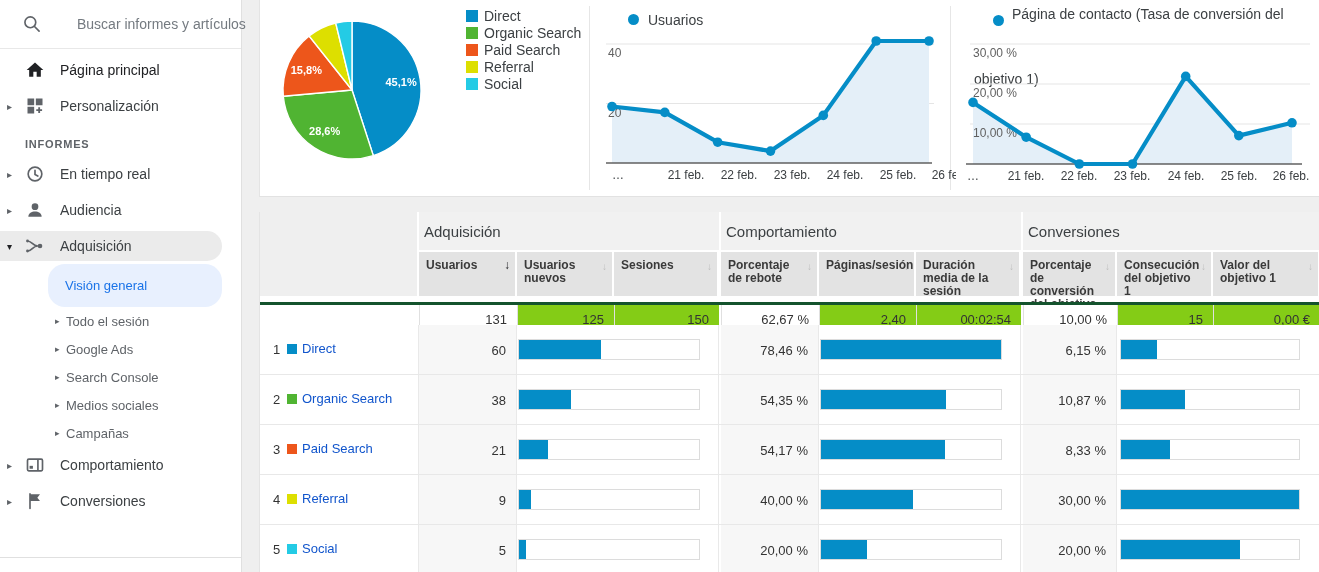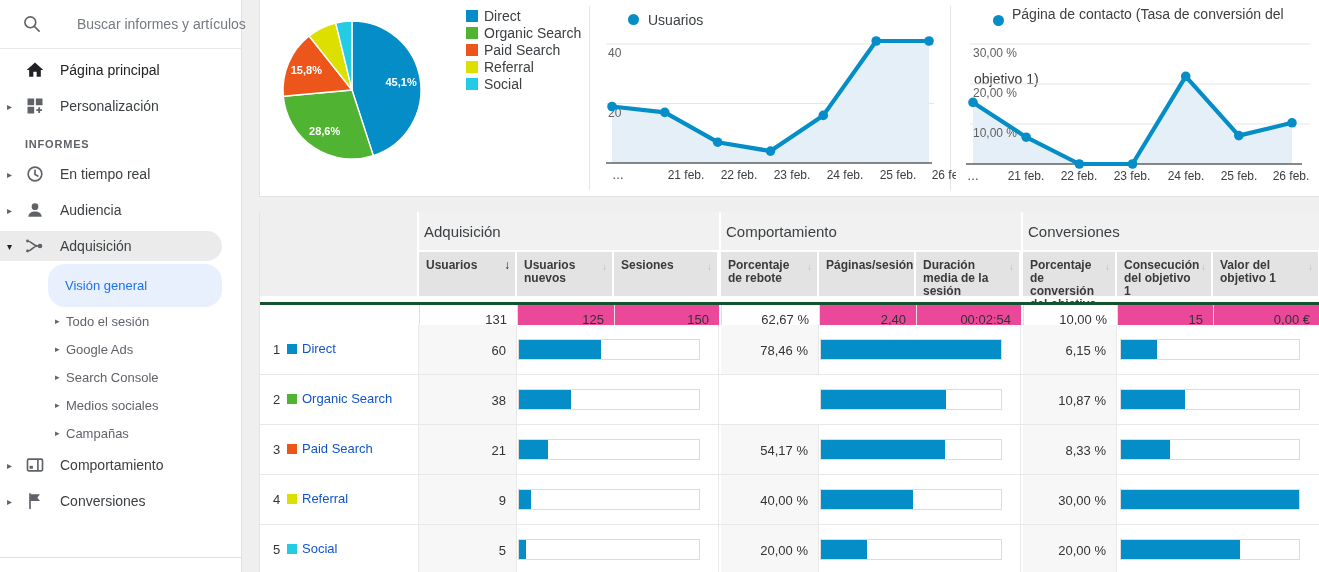--- a/index.html
+++ b/index.html
@@ -71,21 +71,21 @@
   .group-block { position:absolute; top:0; height:38px; background:#f1f1f1; }
   .group-label { font-size:15px; color:#3c4043; padding:11px 0 0 5px; white-space:nowrap; }
   .col-head { position:absolute; top:40px; height:44px; background:#e3e3e3; font-size:12px;
               font-weight:bold; color:#3a3a3a; padding:7px 14px 0 7px; line-height:13px; cursor:pointer; }
   .col-head .sort { position:absolute; right:5px; top:7px; font-size:12px; color:#202124; }
   .col-head .sort.faint { color:#bdbdbd; font-size:10px; top:8px; }
   .totals-row { position:absolute; top:84px; height:29px; left:0; width:1060px;
                 border-top:3px solid #14532d; border-bottom:1px solid #e0e0e0; background:#fff;margin-top:6px; }
   .totals-cell { position:absolute; top:0; height:27px; font-size:13px; color:#333;
                  text-align:right; padding:7px 10px 0 0; border-left:1px solid #e0e0e0; }
-  .totals-cell.grey { background:#ec4899; }
+  .totals-cell.grey { background:#84cc16; }
   .data-row { position:absolute; left:0; width:1060px; height:50px; border-bottom:1px solid #e8e8e8; background:#fff; }
   .cell { position:absolute; top:0; height:49px; }
   .cell.vline { border-right:1px solid #e9e9e9; }
   .val-cell { background:#f7f7f7; font-size:13px; color:#333; text-align:right; padding:18px 10px 0 0; }
   .rank { position:absolute; left:13px; top:17px; font-size:13px; color:#333; }
   .swatch { position:absolute; left:27px; top:19px; width:10px; height:10px; }
   .channel-link { position:absolute; left:42px; top:16px; font-size:13px; color:#1155cc;
                   text-decoration:none; cursor:pointer; white-space:nowrap; }
   .bar-box { position:absolute; top:14px; height:21px; background:#fff; border:1px solid #dcdcdc; }
   .bar-fill { height:100%; background:#058dc7; }
@@ -344,20 +344,21 @@
       <div class="cell vline" style="left: 0px; width: 159px;">
         <span class="rank">2</span>
         <span class="swatch" style="background: rgb(80, 180, 50);"></span>
         <a class="channel-link">Organic Search</a>
       </div>
       <div class="cell vline val-cell" style="left: 159px; width: 98px;">38</div>
       <div class="cell vline" style="left: 257px; width: 202px;"></div>
       <div class="bar-box" style="left: 258px; width: 182px;">
         <div class="bar-fill" style="width: 29%;"></div>
       </div>
+      <div class="cell vline val-cell" style="left: 461px; width: 98px;">54,35 %</div>
       <div class="cell vline" style="left: 559px; width: 202px;"></div>
       <div class="bar-box" style="left: 560px; width: 182px;">
         <div class="bar-fill" style="width: 69.3%;"></div>
       </div>
       <div class="cell vline val-cell" style="left: 763px; width: 94px;">10,87 %</div>
       <div class="cell" style="left: 857px; width: 203px;"></div>
       <div class="bar-box" style="left: 860px; width: 180px;">
         <div class="bar-fill" style="width: 36.2%;"></div>
       </div>
     </div>

